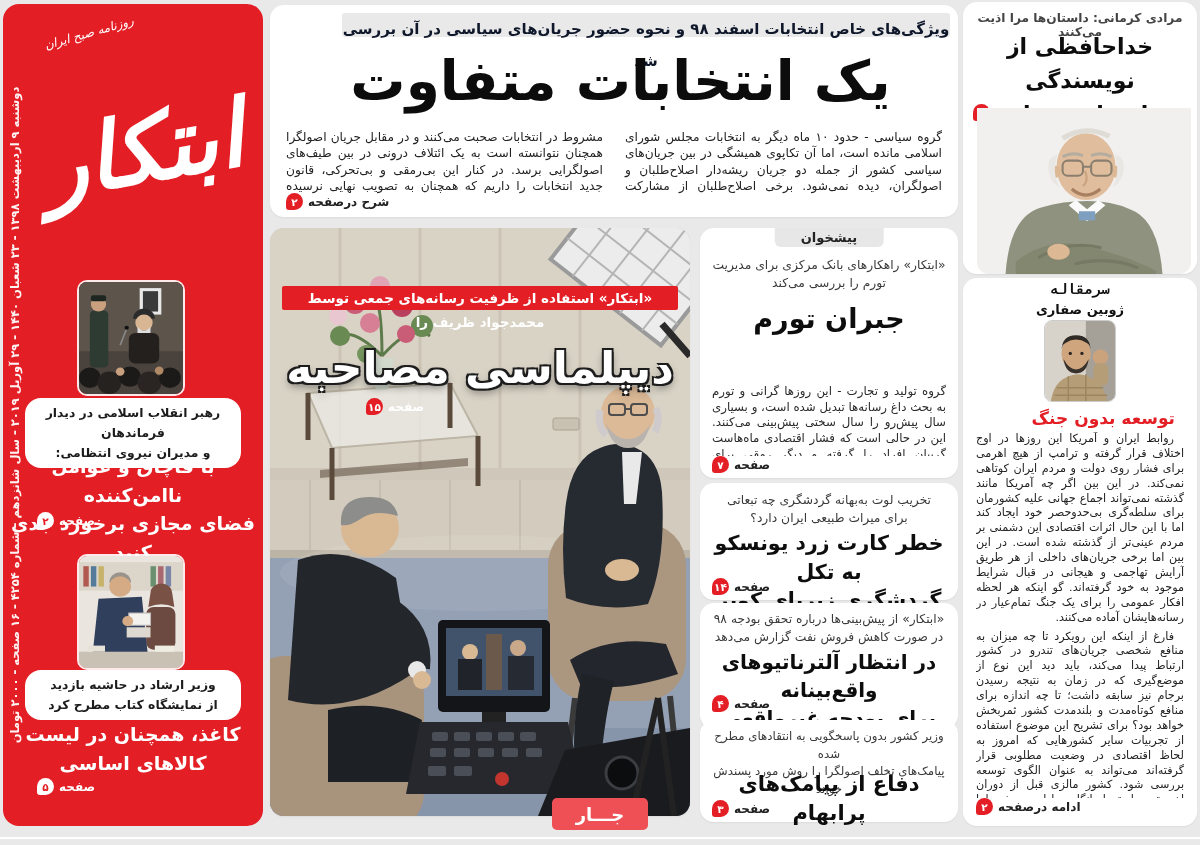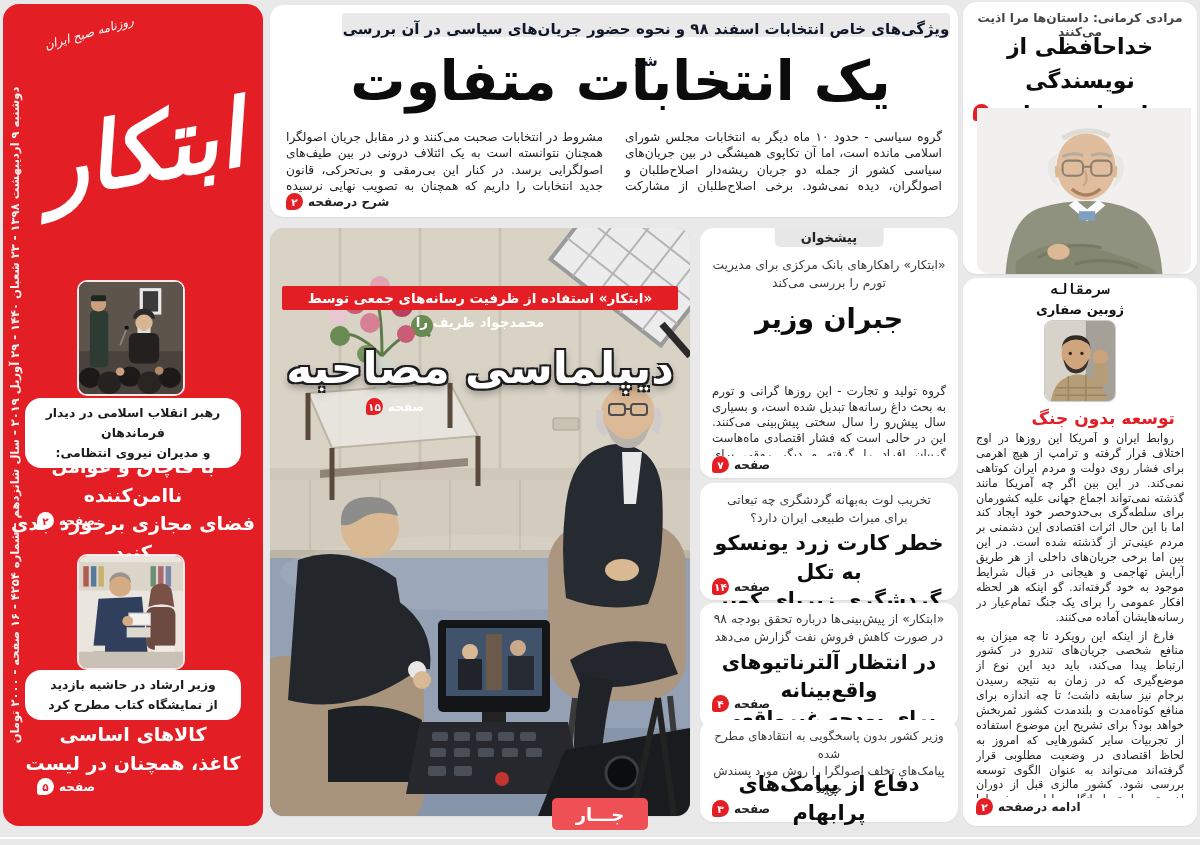--- a/index.html
+++ b/index.html
@@ -138,22 +138,22 @@
         <rect y="94" width="96" height="16" fill="#c9c2b4"></rect>
         <rect x="8" y="88" width="16" height="6" fill="#e7e2d8"></rect>
           <rect x="70" y="88" width="18" height="6" fill="#efece4"></rect>
       </svg>
     </div>
     <div class="pill" style="top:666px;">
       <div>وزیر ارشاد در حاشیه بازدید</div>
       <div>از نمایشگاه کتاب مطرح کرد</div>
     </div>
     <div class="rhead" style="top:716px;">
+      <div>کاغذ، همچنان در لیست</div>
       <div>کالاهای اساسی</div>
-      <div>کاغذ، همچنان در لیست</div>
     </div>
     <div class="pg onred" style="left:34px;top:774px;">
       <span class="lbl" style="color:#fff">صفحه</span>
       <span class="pin inv">۵</span>
     </div>
   </div>
 
   <div class="card" style="left:270px;top:5px;width:688px;height:212px;">
     <div class="lead-kicker">ویژگی‌های خاص انتخابات اسفند ۹۸ و نحوه حضور جریان‌های سیاسی در آن بررسی شد</div>
     <div class="lead-headline">یک انتخابات متفاوت</div>
@@ -261,21 +261,21 @@
     <div class="pg onphoto" style="left:96px;top:170px;z-index:3;">
       <span class="lbl">صفحه</span>
       <span class="pin">۱۵</span>
     </div>
   </div>
 
   <div class="card" style="left:700px;top:228px;width:258px;height:250px;">
     <div class="tab">پیشخوان</div>
     <div class="pk-kicker" style="top:28px;">«ابتکار» راهکارهای بانک مرکزی برای مدیریت تورم را بررسی می‌کند</div>
     <div class="pk-head" style="top:72px;font-size:27px;">
-      <div>جبران وزیر</div>
+      <div>جبران تورم</div>
     </div>
     <div class="pk-body" style="top:156px;height:72px;">گروه تولید و تجارت - این روزها گرانی و تورم به بحث داغ رسانه‌ها تبدیل شده است، و بسیاری سال پیش‌رو را سال سختی پیش‌بینی می‌کنند. این در حالی است که فشار اقتصادی ماه‌هاست گریبان افراد را گرفته و دیگر رمقی برای ادامه‌دادن نگذاشته است، افراد به‌خوبی فاصله تورم و درآمدهای خود را احساس می‌کنند.</div>
     <div class="pg" style="left:12px;top:228px;">
       <span class="lbl">صفحه</span>
       <span class="pin">۷</span>
     </div>
   </div>
 
   <div class="card" style="left:700px;top:483px;width:258px;height:117px;">
     <div class="pk-kicker" style="top:8px;">

